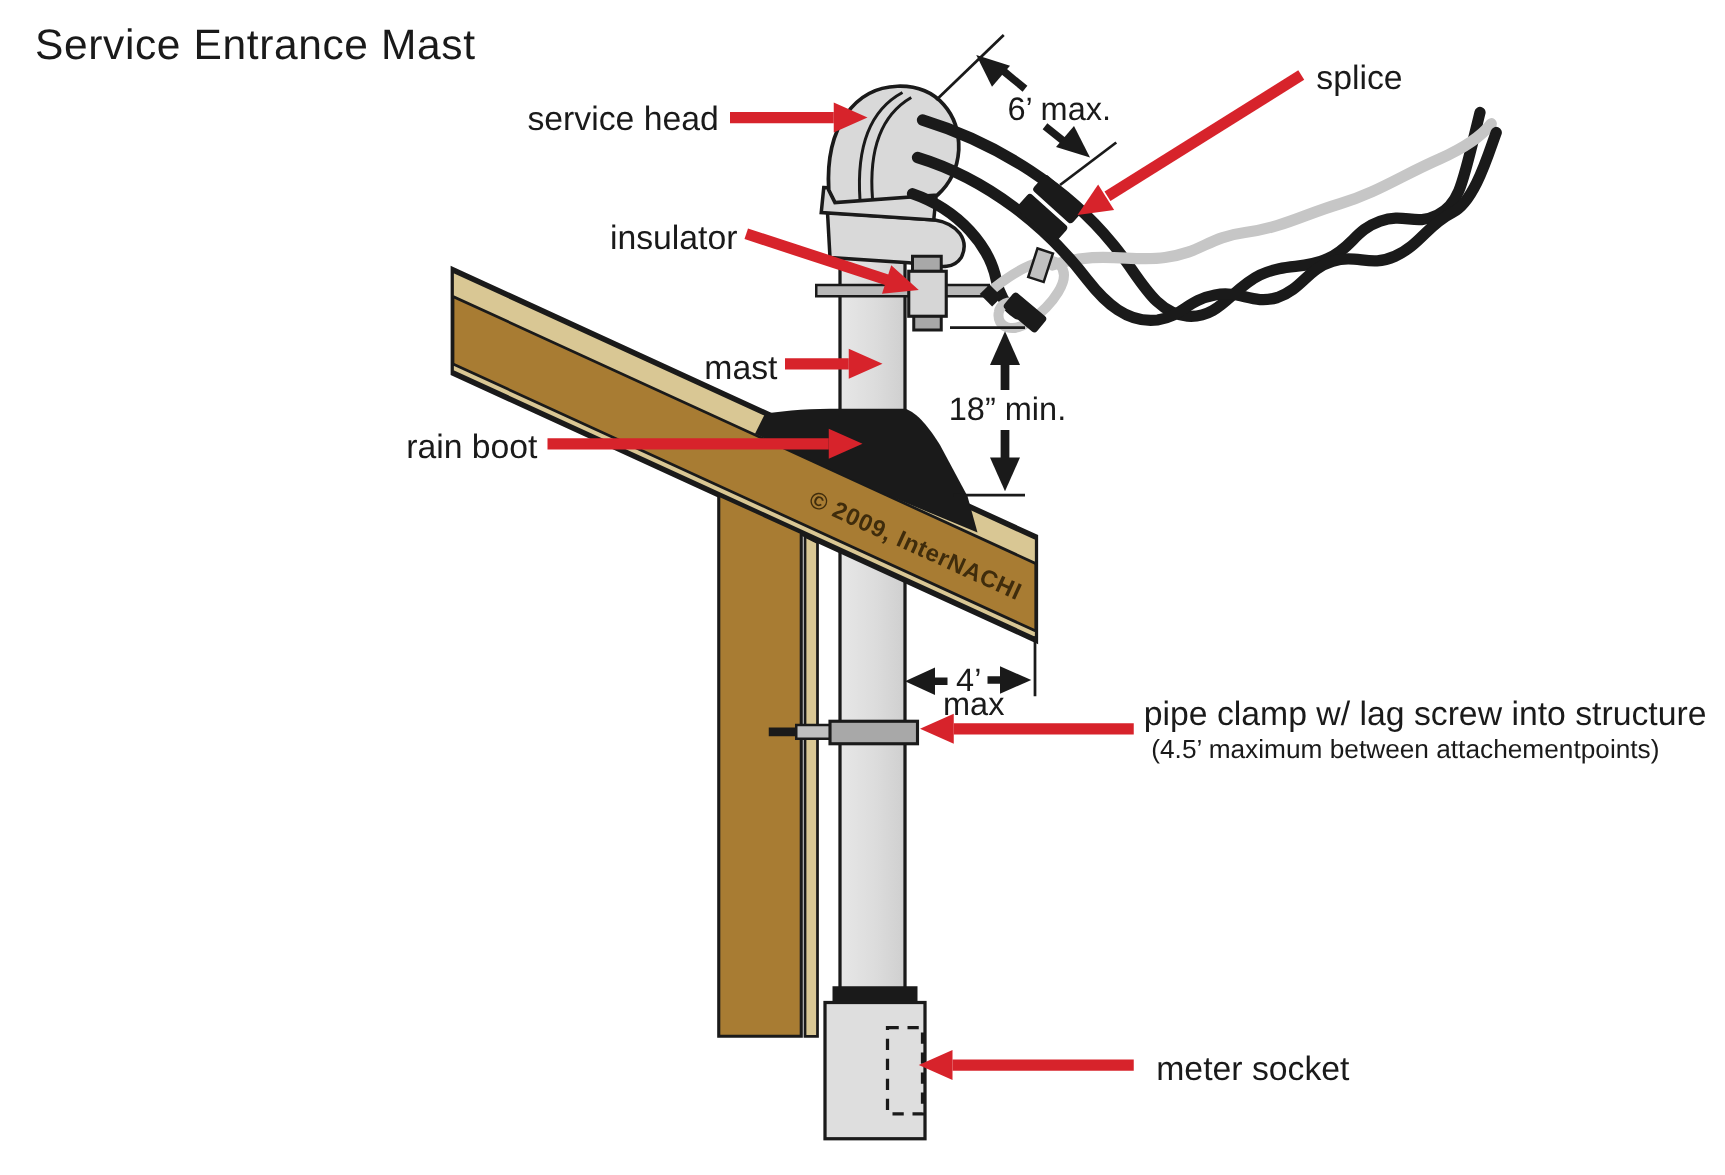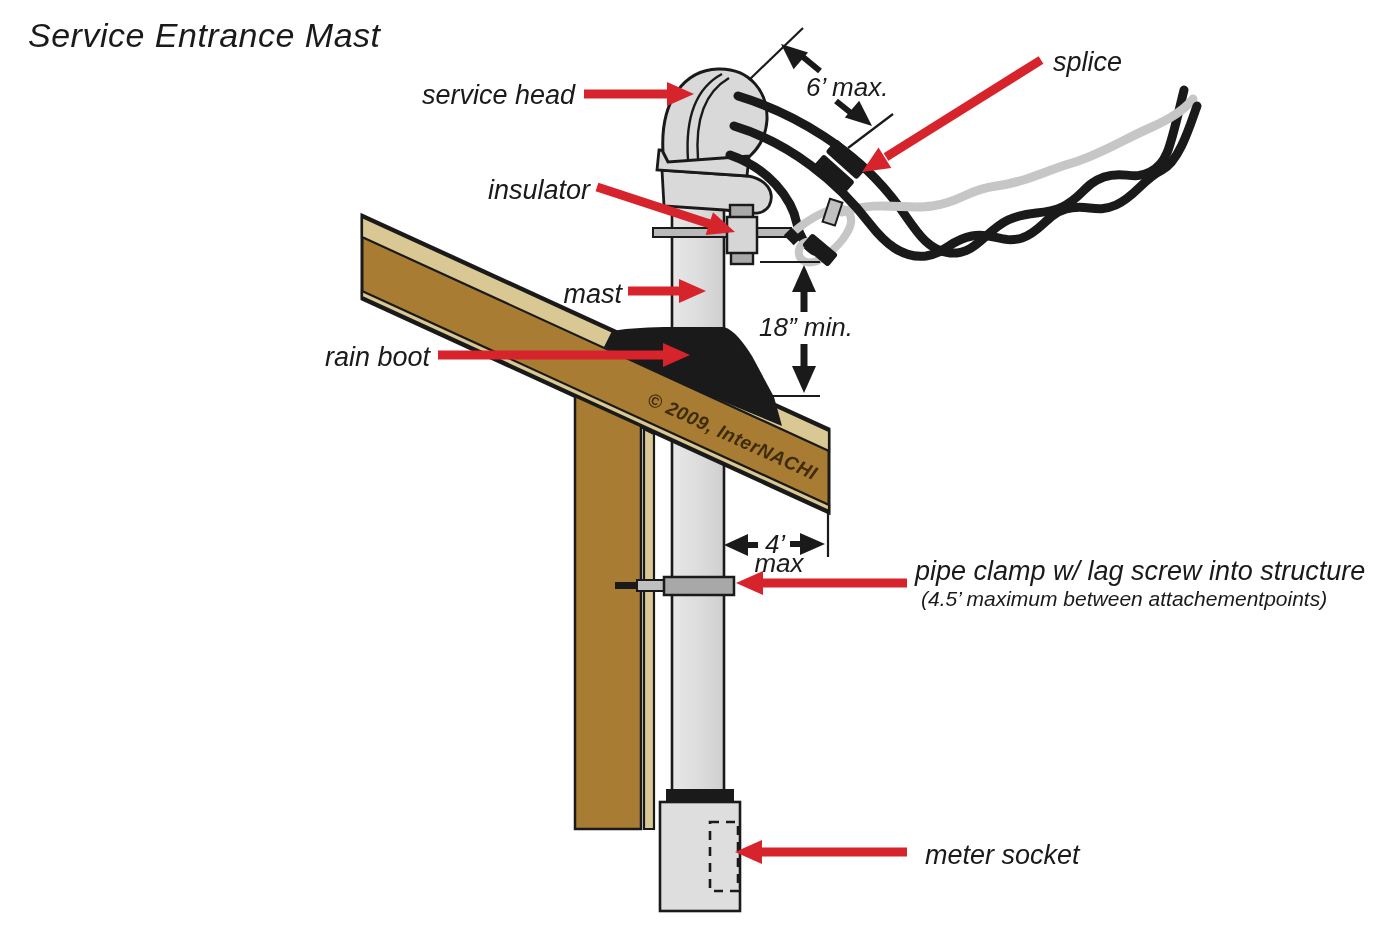--- a/index.html
+++ b/index.html
@@ -1,17 +1,17 @@
 <!DOCTYPE html>
 <html><head>
 <meta charset="utf-8">
 <style>
   html,body{margin:0;padding:0;background:#ffffff;}
   .canvas{position:relative;width:1380px;height:940px;background:#ffffff;overflow:hidden;
-          font-family:"Liberation Sans", sans-serif;font-style:italic;}
+          font-family:"Liberation Sans", sans-serif;}
   svg{display:block;}
   text{font-family:"Liberation Sans", sans-serif;fill:#1a1a1a;}
   .title{font-size:34px;letter-spacing:.5px;}
   .lbl{font-size:27px;}
   .dim{font-size:26px;}
   .sub{font-size:21px;}
   .copy{font-size:19px;font-weight:600;fill:#3f2c0c;letter-spacing:.6px;}
 </style>
 </head>
 <body>

